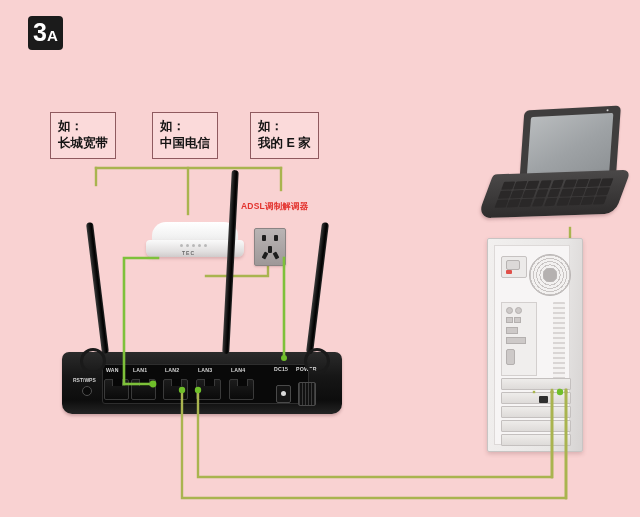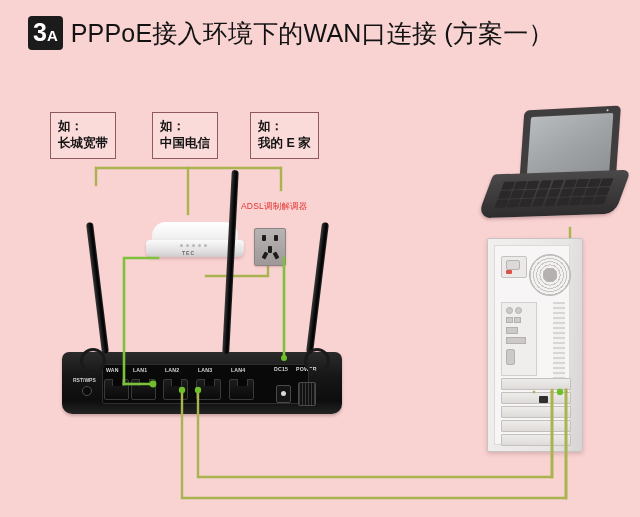--- a/index.html
+++ b/index.html
@@ -66,21 +66,21 @@
     white-space: nowrap;
     z-index: 6;
   }
   .callout .l1 { display: block; }
   .callout .l2 { display: block; }
 
   
   .red-note {
     position: absolute;
     color: #e3342f;
-    font-weight: normal;
+    font-weight: bold;
     white-space: nowrap;
     z-index: 7;
   }
   #note-adsl { left: 241px; top: 201px; font-size: 8.5px; letter-spacing: .2px; }
   #note-wan  { left: 131px; top: 267px; font-size: 14.5px; color:#ec3a36; }
 
   
   #cables {
     position: absolute;
     left: 0; top: 0;
@@ -416,21 +416,20 @@
     border-radius: 1px;
   }
 </style>
 </head>
 <body>
 
 <div id="stage">
 
   <div class="title-row">
     <span class="badge"><span>3</span><span class="sub">A</span></span>
-    <span class="title-text">PPPoE接入环境下的WAN口连接 (方案一）</span>
   </div>
 
   <svg id="cables" viewBox="0 0 640 517">
     <g fill="none" stroke="#a9b44f" stroke-width="2.4" stroke-linecap="square" stroke-linejoin="miter">
 
       <path d="M96,168 L96,185"></path>
       <path d="M188,168 L188,214"></path>
       <path d="M281,168 L281,190"></path>
 
       <path d="M96,168 L281,168"></path>

